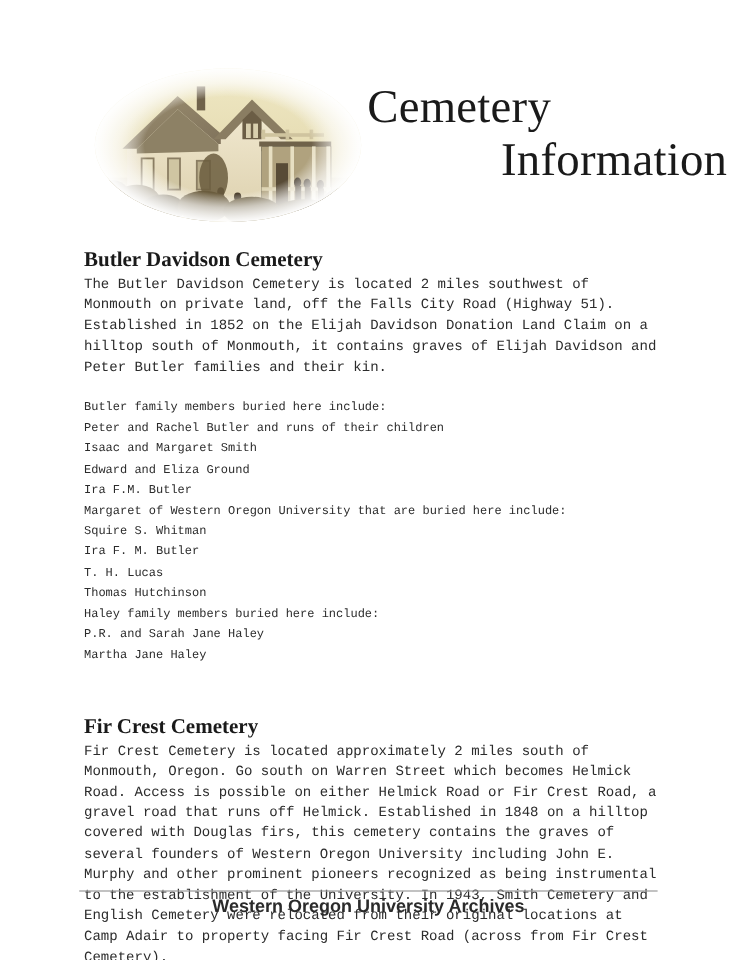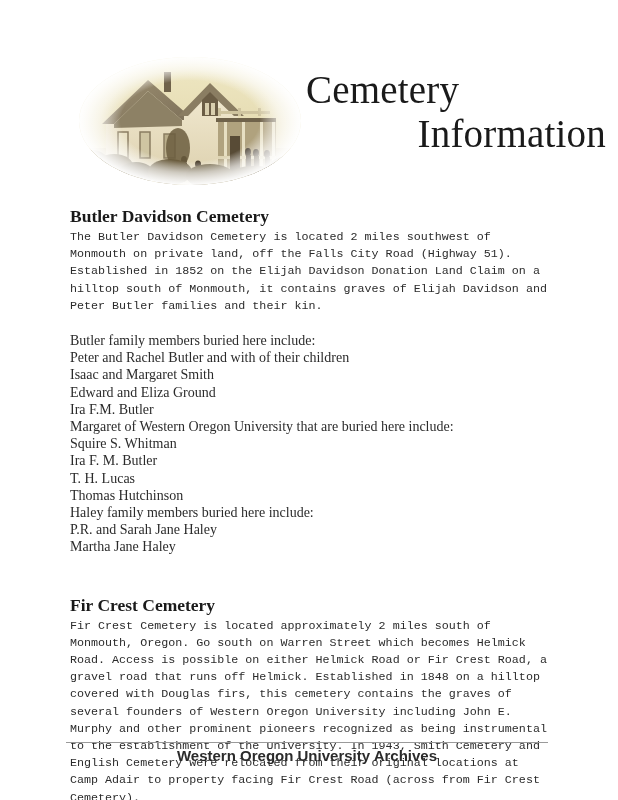--- a/index.html
+++ b/index.html
@@ -99,22 +99,22 @@
   .spacer-line {
     height: 17px;
   }
 
   ul.name-list {
     list-style: none;
     margin: 0;
     padding: 0;
   }
   ul.name-list li {
-    font-family: Liberation Serif, serif;
-    font-size: 14px;
+    font-family: Liberation Mono, monospace;
+    font-size: 10px;
     line-height: 17.2px;
     color: #2b2b2b;
   }
 
   .section-gap {
     height: 38px;
   }
 
   
   .footer {
@@ -252,21 +252,21 @@
   </div>
 
   <div class="content">
 
     <section>
       <h2 class="section-heading">Butler Davidson Cemetery</h2>
       <p class="body-text">The Butler Davidson Cemetery is located 2 miles southwest of Monmouth on private land, off the Falls City Road (Highway 51). Established in 1852 on the Elijah Davidson Donation Land Claim on a hilltop south of Monmouth, it contains graves of Elijah Davidson and Peter Butler families and their kin.</p>
       <div class="spacer-line"></div>
       <ul class="name-list">
         <li>Butler family members buried here include:</li>
-        <li>Peter and Rachel Butler and with of their children</li>
+        <li>Peter and Rachel Butler and runs of their children</li>
         <li>Isaac and Margaret Smith</li>
         <li>Edward and Eliza Ground</li>
         <li>Ira F.M. Butler</li>
         <li>Margaret of Western Oregon University that are buried here include:</li>
         <li>Squire S. Whitman</li>
         <li>Ira F. M. Butler</li>
         <li>T. H. Lucas</li>
         <li>Thomas Hutchinson</li>
         <li>Haley family members buried here include:</li>
         <li>P.R. and Sarah Jane Haley</li>

